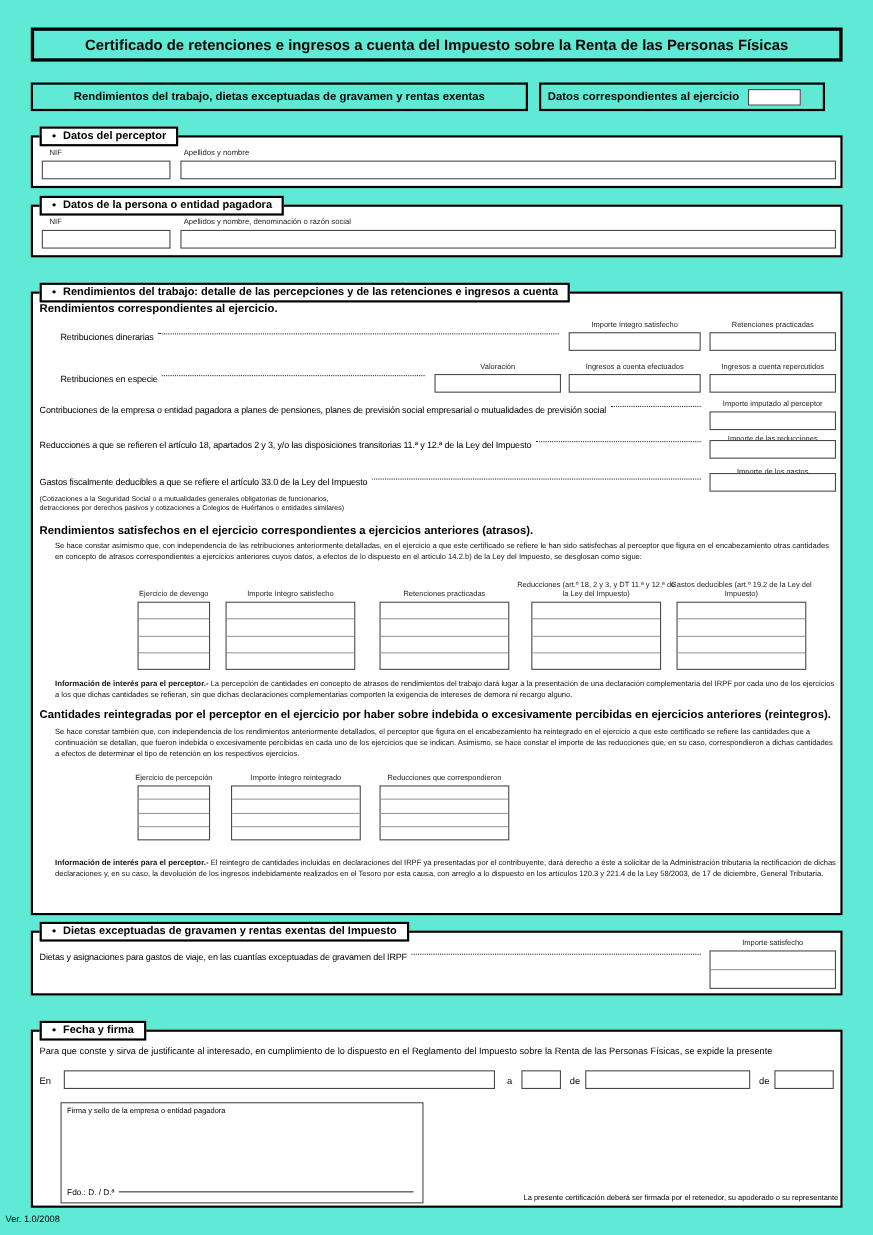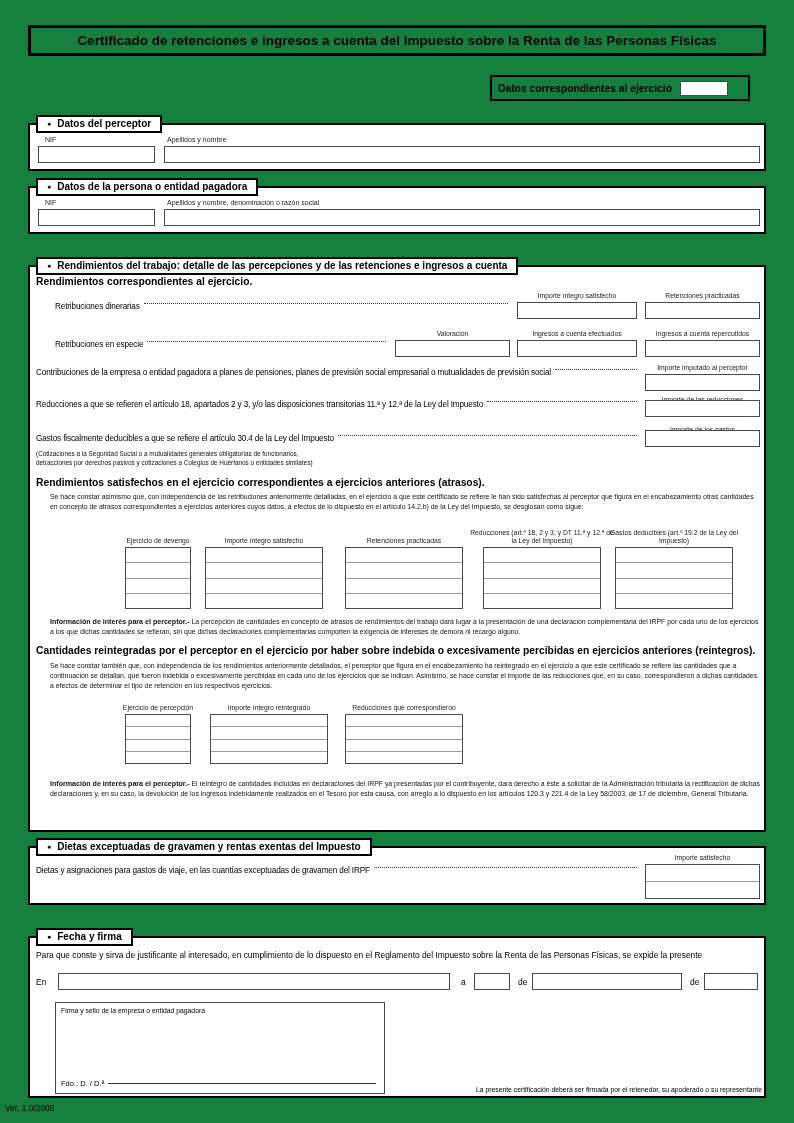--- a/index.html
+++ b/index.html
@@ -1,17 +1,17 @@
 <!DOCTYPE html>
 <html lang="es"><head>
 <meta charset="utf-8">
 <style>
   html,body{margin:0;padding:0;background:#fff;}
   body{font-family:"Liberation Sans", sans-serif;color:#000;}
-  .page{position:relative;width:794px;height:1123px;background:#15803d;overflow:hidden;margin:0 auto;}
+  .page{position:relative;width:794px;height:1123px;background:#5eead4;overflow:hidden;margin:0 auto;}
   .abs{position:absolute;box-sizing:border-box;}
   
   .box-title{border:3px solid #000;display:flex;align-items:center;justify-content:center;font-weight:bold;font-size:13.5px;text-align:center;}
   .box-sub{border:2.5px solid #000;display:flex;align-items:center;justify-content:center;font-weight:bold;font-size:10.3px;padding:0 6px;}
   .box-sub.right{justify-content:flex-start;gap:8px;}
   
   .sec{border:2px solid #000;background:#fff;}
   .tab{position:absolute;background:#fff;border:2px solid #000;font-weight:bold;font-size:10px;display:flex;align-items:center;gap:6px;padding:1px 9px 2px 9px;white-space:nowrap;z-index:3;}
   .bullet{font-size:7px;line-height:1;}
   
@@ -39,20 +39,23 @@
 </style>
 </head>
 <body>
 
 <div class="page">
 
   <div class="abs box-title" style="left:28px;top:25px;width:738px;height:31px;">
     <span>Certificado de retenciones e ingresos a cuenta del Impuesto sobre la Renta de las Personas Físicas</span>
   </div>
 
+  <div class="abs box-sub" style="left:28px;top:75px;width:452px;height:26px;">
+    <span>Rendimientos del trabajo, dietas exceptuadas de gravamen y rentas exentas</span>
+  </div>
   <div class="abs box-sub right" style="left:490px;top:75px;width:260px;height:26px;">
     <span>Datos correspondientes al ejercicio</span>
     <input class="fld" style="position: static; width: 48px; height: 15px;">
   </div>
 
   <div class="tab" style="left:36px;top:115px;">
     <span class="bullet">●</span>
     <span>Datos del perceptor</span>
   </div>
   <div class="abs sec" style="left:28px;top:123px;width:738px;height:48px;">
@@ -110,21 +113,21 @@
 
   <div class="collab" style="left:645px;top:394px;width:115px;height:10px;">Importe de las reducciones</div>
   <div class="dotrow" style="left:36px;top:400px;width:604px;height:17px;">
     <span class="txt">Reducciones a que se refieren el artículo 18, apartados 2 y 3, y/o las disposiciones transitorias 11.ª y 12.ª de la Ley del Impuesto</span>
     <span class="leader"></span>
   </div>
   <input class="fld" style="left: 645px; top: 400px; width: 115px; height: 17px;">
 
   <div class="collab" style="left:645px;top:424px;width:115px;height:10px;">Importe de los gastos</div>
   <div class="dotrow" style="left:36px;top:434px;width:604px;height:14px;">
-    <span class="txt">Gastos fiscalmente deducibles a que se refiere el artículo 30.4 de la Ley del Impuesto</span>
+    <span class="txt">Gastos fiscalmente deducibles a que se refiere el artículo 33.0 de la Ley del Impuesto</span>
     <span class="leader"></span>
   </div>
   <input class="fld" style="left: 645px; top: 430px; width: 115px; height: 17px;">
   <div class="note" style="left:36px;top:450px;">(Cotizaciones a la Seguridad Social o a mutualidades generales obligatorias de funcionarios,</div>
   <div class="note" style="left:36px;top:459px;">detracciones por derechos pasivos y cotizaciones a Colegios de Huérfanos o entidades similares)</div>
 
   <div class="h-bold" style="left:36px;top:477px;">Rendimientos satisfechos en el ejercicio correspondientes a ejercicios anteriores (atrasos).</div>
   <div class="para" style="left:50px;top:492px;width:712px;">Se hace constar asimismo que, con independencia de las retribuciones anteriormente detalladas, en el ejercicio a que este certificado se refiere le han sido satisfechas al perceptor que figura en el encabezamiento otras cantidades en concepto de atrasos correspondientes a ejercicios anteriores cuyos datos, a efectos de lo dispuesto en el artículo 14.2.b) de la Ley del Impuesto, se desglosan como sigue:</div>
 
   <div class="collab" style="left:103px;top:521px;width:110px;height:24px;">Ejercicio de devengo</div>

